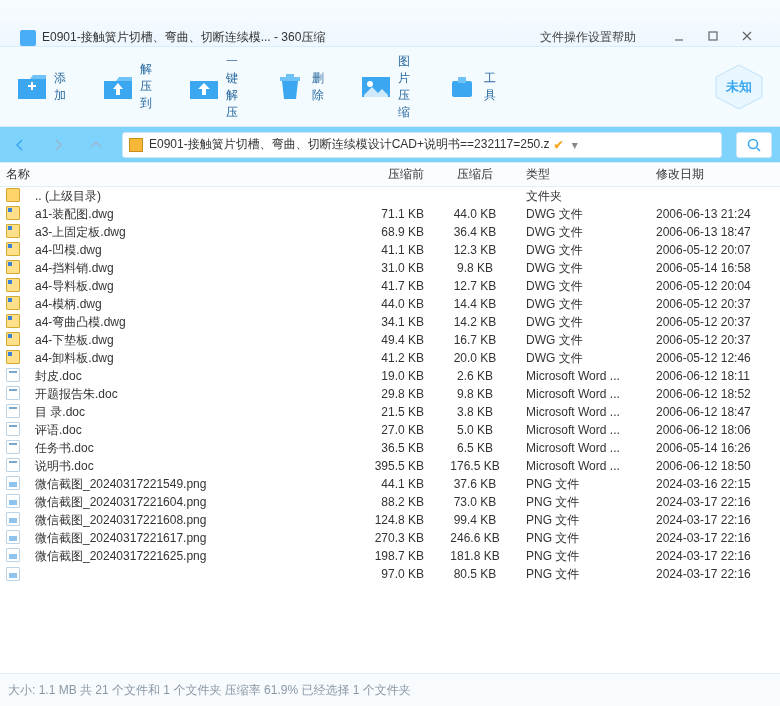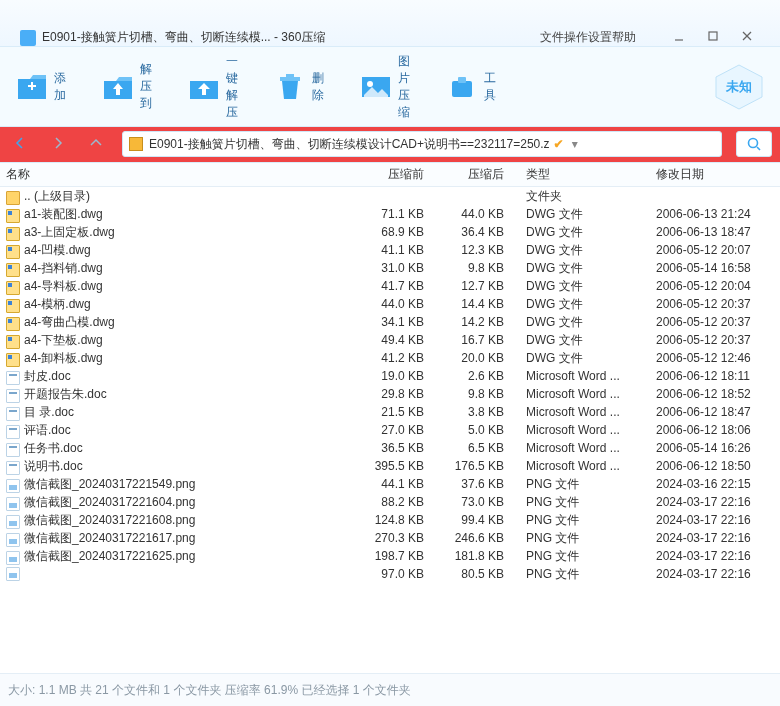--- a/index.html
+++ b/index.html
@@ -15,40 +15,40 @@
 .winctl svg{width:12px;height:12px;stroke:#666;fill:none;stroke-width:1.2}
 .toolbar{height:80px;background:#f4fbff;display:flex;align-items:center;padding:0 14px;gap:26px;border-bottom:1px solid #d9ecf9}
 .tool{display:flex;align-items:center;gap:4px;color:#3079b8;cursor:pointer;width:60px}
 .tool .ico{width:40px;height:36px;display:flex;align-items:center;justify-content:center}
 .tool .ico svg{width:36px;height:32px}
 .tool .lbl{color:#2a6aa0}
 .toolbar .right-badge{margin-left:auto;display:flex;flex-direction:column;align-items:center}
 .hex{width:54px;height:48px;display:flex;align-items:center;justify-content:center}
 .hex svg{width:54px;height:48px}
 .hex .txt{position:absolute;color:#3aa7f0;font-size:13px;font-weight:bold}
-.navbar{height:36px;background:#ef4444;display:flex;align-items:flex-start;padding:4px 8px;gap:14px;border-bottom:1px solid #d9ecf9}
+.navbar{height:36px;background:#7dd3fc;display:flex;align-items:center;padding:4px 8px;gap:14px;border-bottom:1px solid #d9ecf9}
 .navbar .nbtn{width:24px;height:24px;display:flex;align-items:center;justify-content:center;color:#3aa7f0;cursor:pointer}
 .navbar .nbtn svg{width:16px;height:16px;stroke:#3aa7f0;fill:none;stroke-width:1.5}
 .navbar .nbtn.dim svg{stroke:#9bb8ce}
 .pathbox{flex:1;height:26px;background:#fff;border:1px solid #cfe6f6;border-radius:3px;display:flex;align-items:center;padding:0 6px;color:#333;white-space:nowrap;overflow:hidden}
 .pathbox .picon{width:14px;height:14px;background:#f7b838;border:1px solid #c88e1b;margin-right:6px}
 .pathbox .vcheck{color:#f6a623;margin:0 4px;font-weight:bold}
 .pathbox .dd{color:#888;margin-left:4px}
 .searchbtn{width:36px;height:26px;border:1px solid #cfe6f6;background:#fff;border-radius:3px;display:flex;align-items:center;justify-content:center;cursor:pointer}
 .searchbtn svg{width:16px;height:16px;stroke:#3aa7f0;fill:none;stroke-width:1.6}
 .colheader{height:24px;background:#fafdff;border-bottom:1px solid #e4eef6;display:flex;align-items:center;color:#333}
 .col{padding:0 6px;white-space:nowrap;overflow:hidden}
 .c-name{flex:1;min-width:0}
 .c-before{width:80px;text-align:right;padding-right:16px}
-.c-after{width:80px;text-align:right;padding-right:16px}
+.c-after{width:80px;text-align:center;padding-right:16px}
 .c-type{width:130px}
 .c-date{width:130px}
 .filelist{flex:1;overflow:auto;background:#fff}
 .row{height:18px;display:flex;align-items:center;color:#333}
-.row .c-name{display:flex;align-items:flex-end;gap:4px}
+.row .c-name{display:flex;align-items:flex-start;gap:15px}
 .fico{width:14px;height:14px;flex-shrink:0;border-radius:1px}
 .fico.folder{background:#ffd469;border:1px solid #d9a436}
 .fico.dwg{background:#ffe08a;border:1px solid #d6a82f;position:relative}
 .fico.dwg::after{content:"";position:absolute;left:1px;top:1px;width:4px;height:4px;background:#3b82d6}
 .fico.doc{background:#fff;border:1px solid #bcd3e6;position:relative}
 .fico.doc::after{content:"";position:absolute;left:2px;top:2px;right:2px;bottom:2px;border-top:2px solid #7aa6cc}
 .fico.png{background:#fff;border:1px solid #bcd3e6;position:relative}
 .fico.png::after{content:"";position:absolute;left:2px;right:2px;bottom:2px;height:5px;background:#8fc4ee}
 .statusbar{height:24px;background:#f8fbfe;border-top:1px solid #e4eef6;display:flex;align-items:center;padding:16px 8px;color:#8a98a4;font-size:11px}
 </style>

